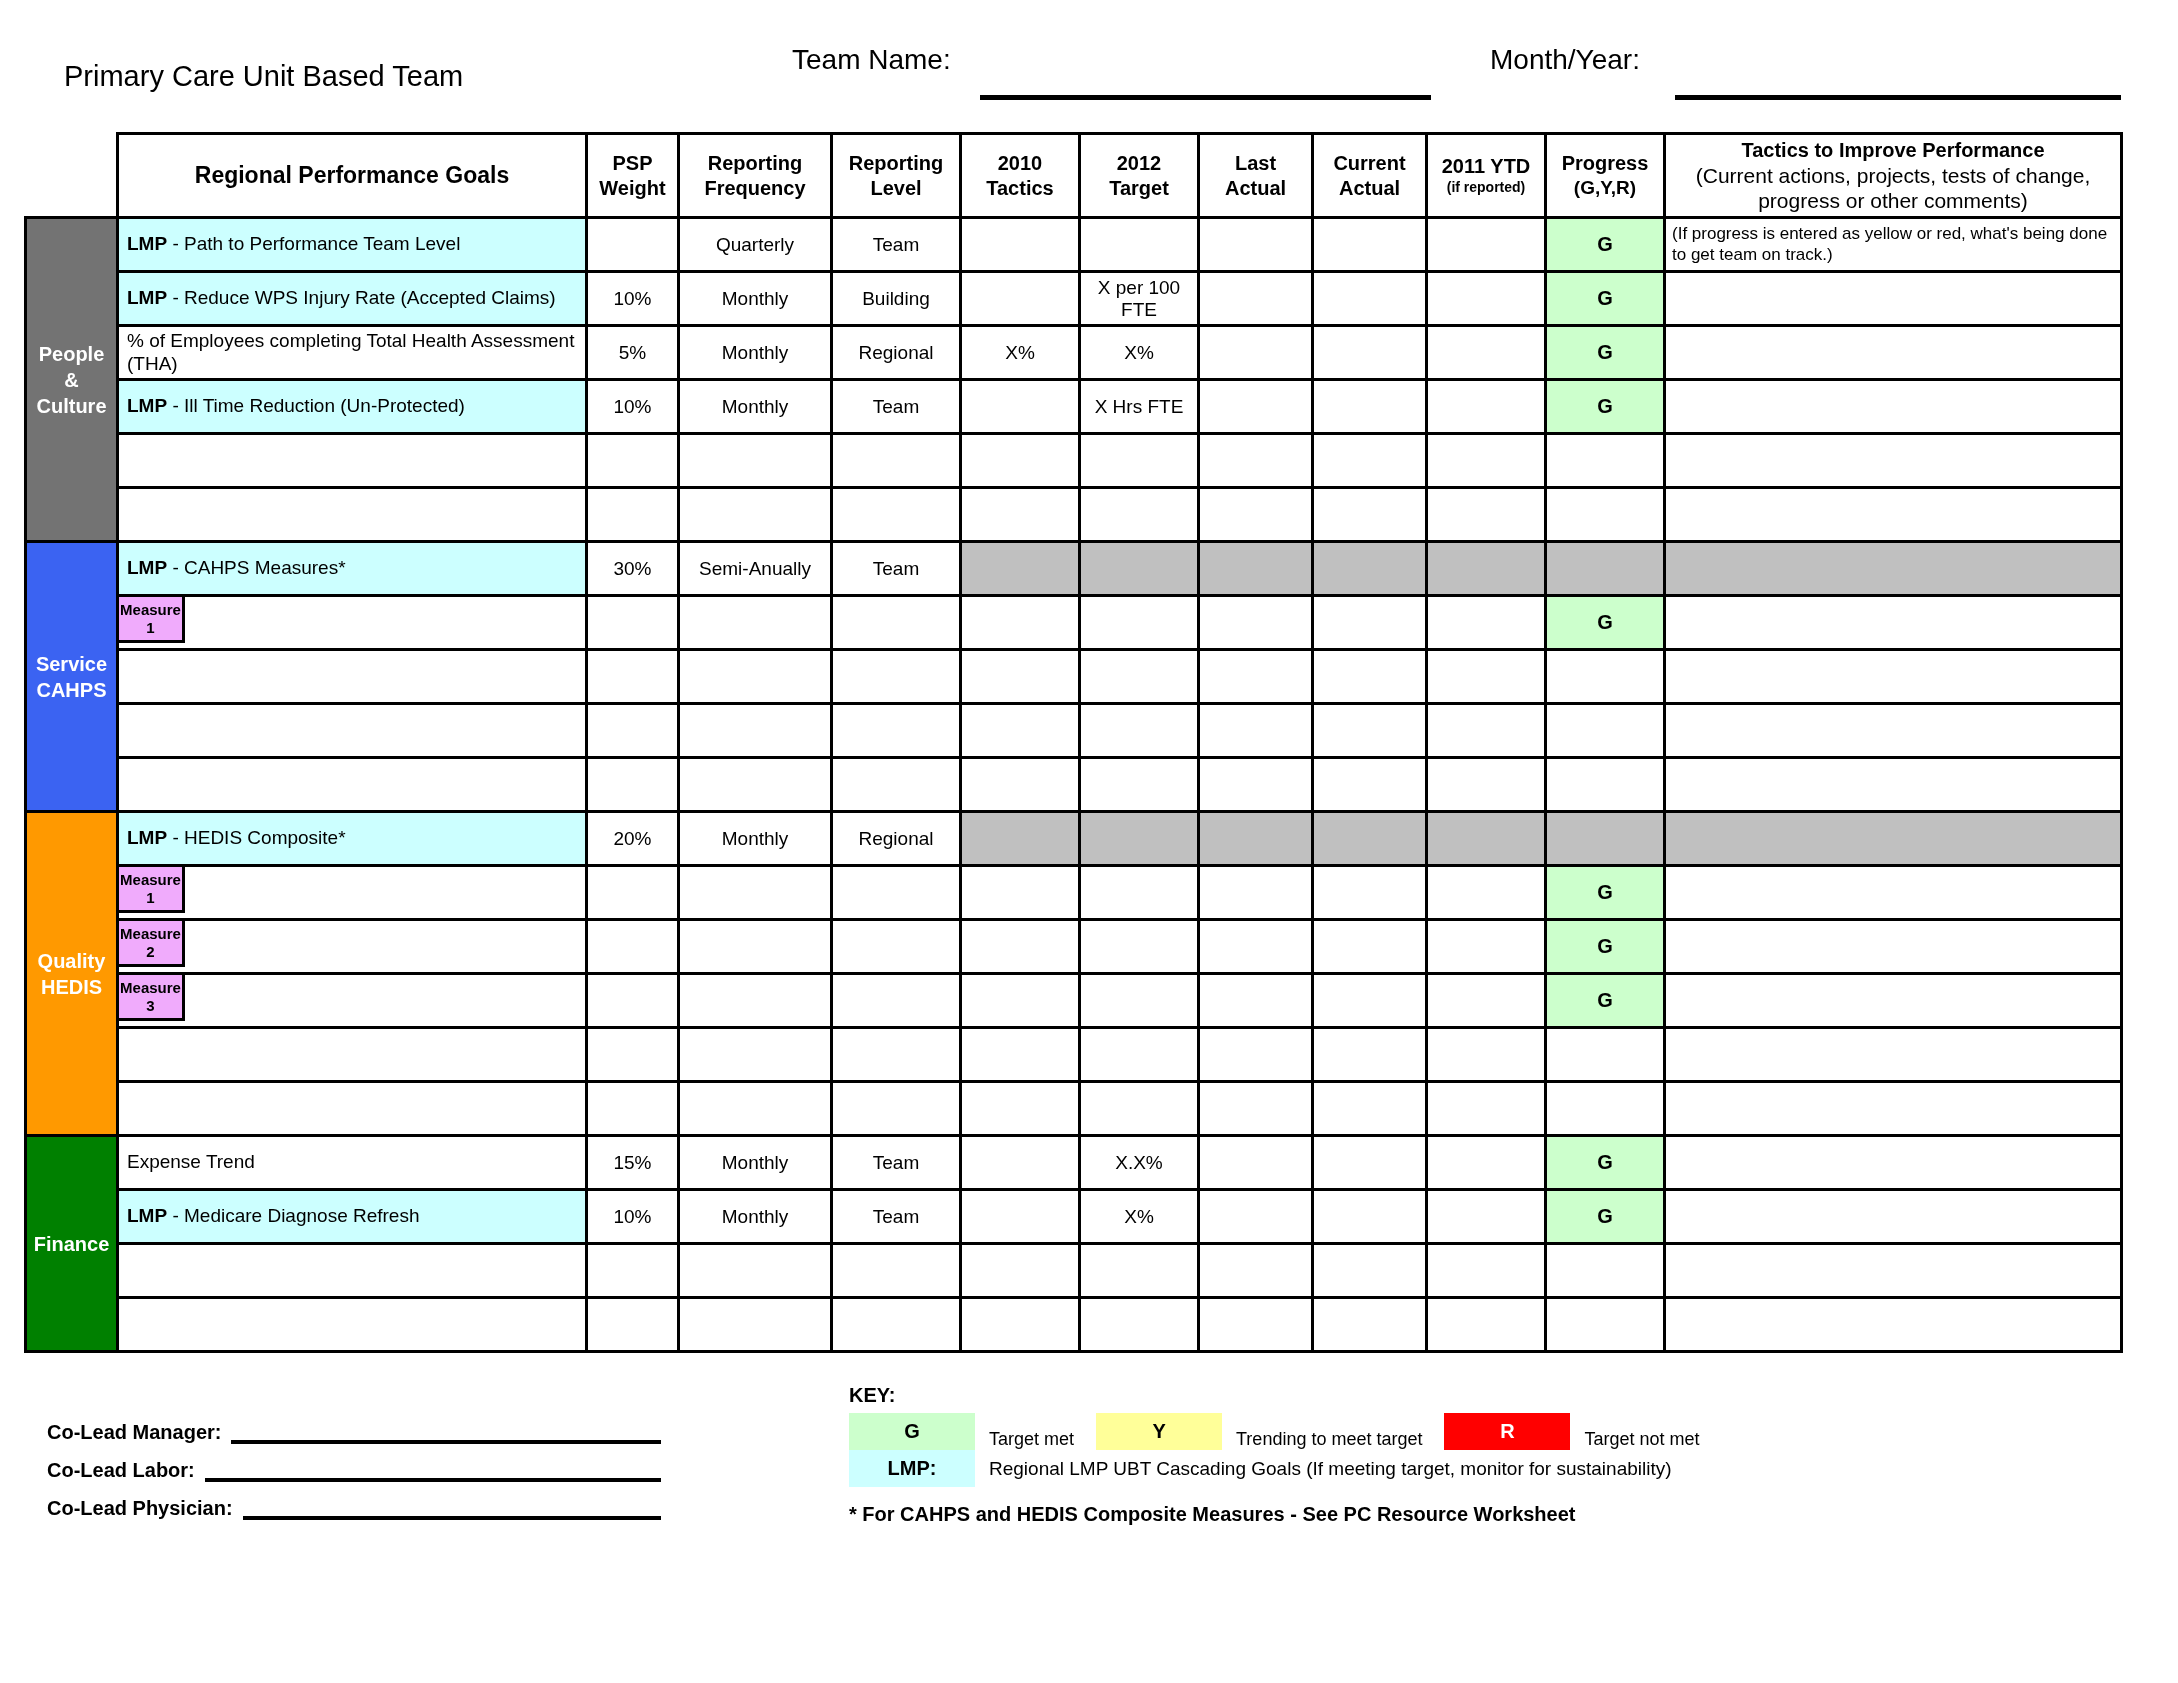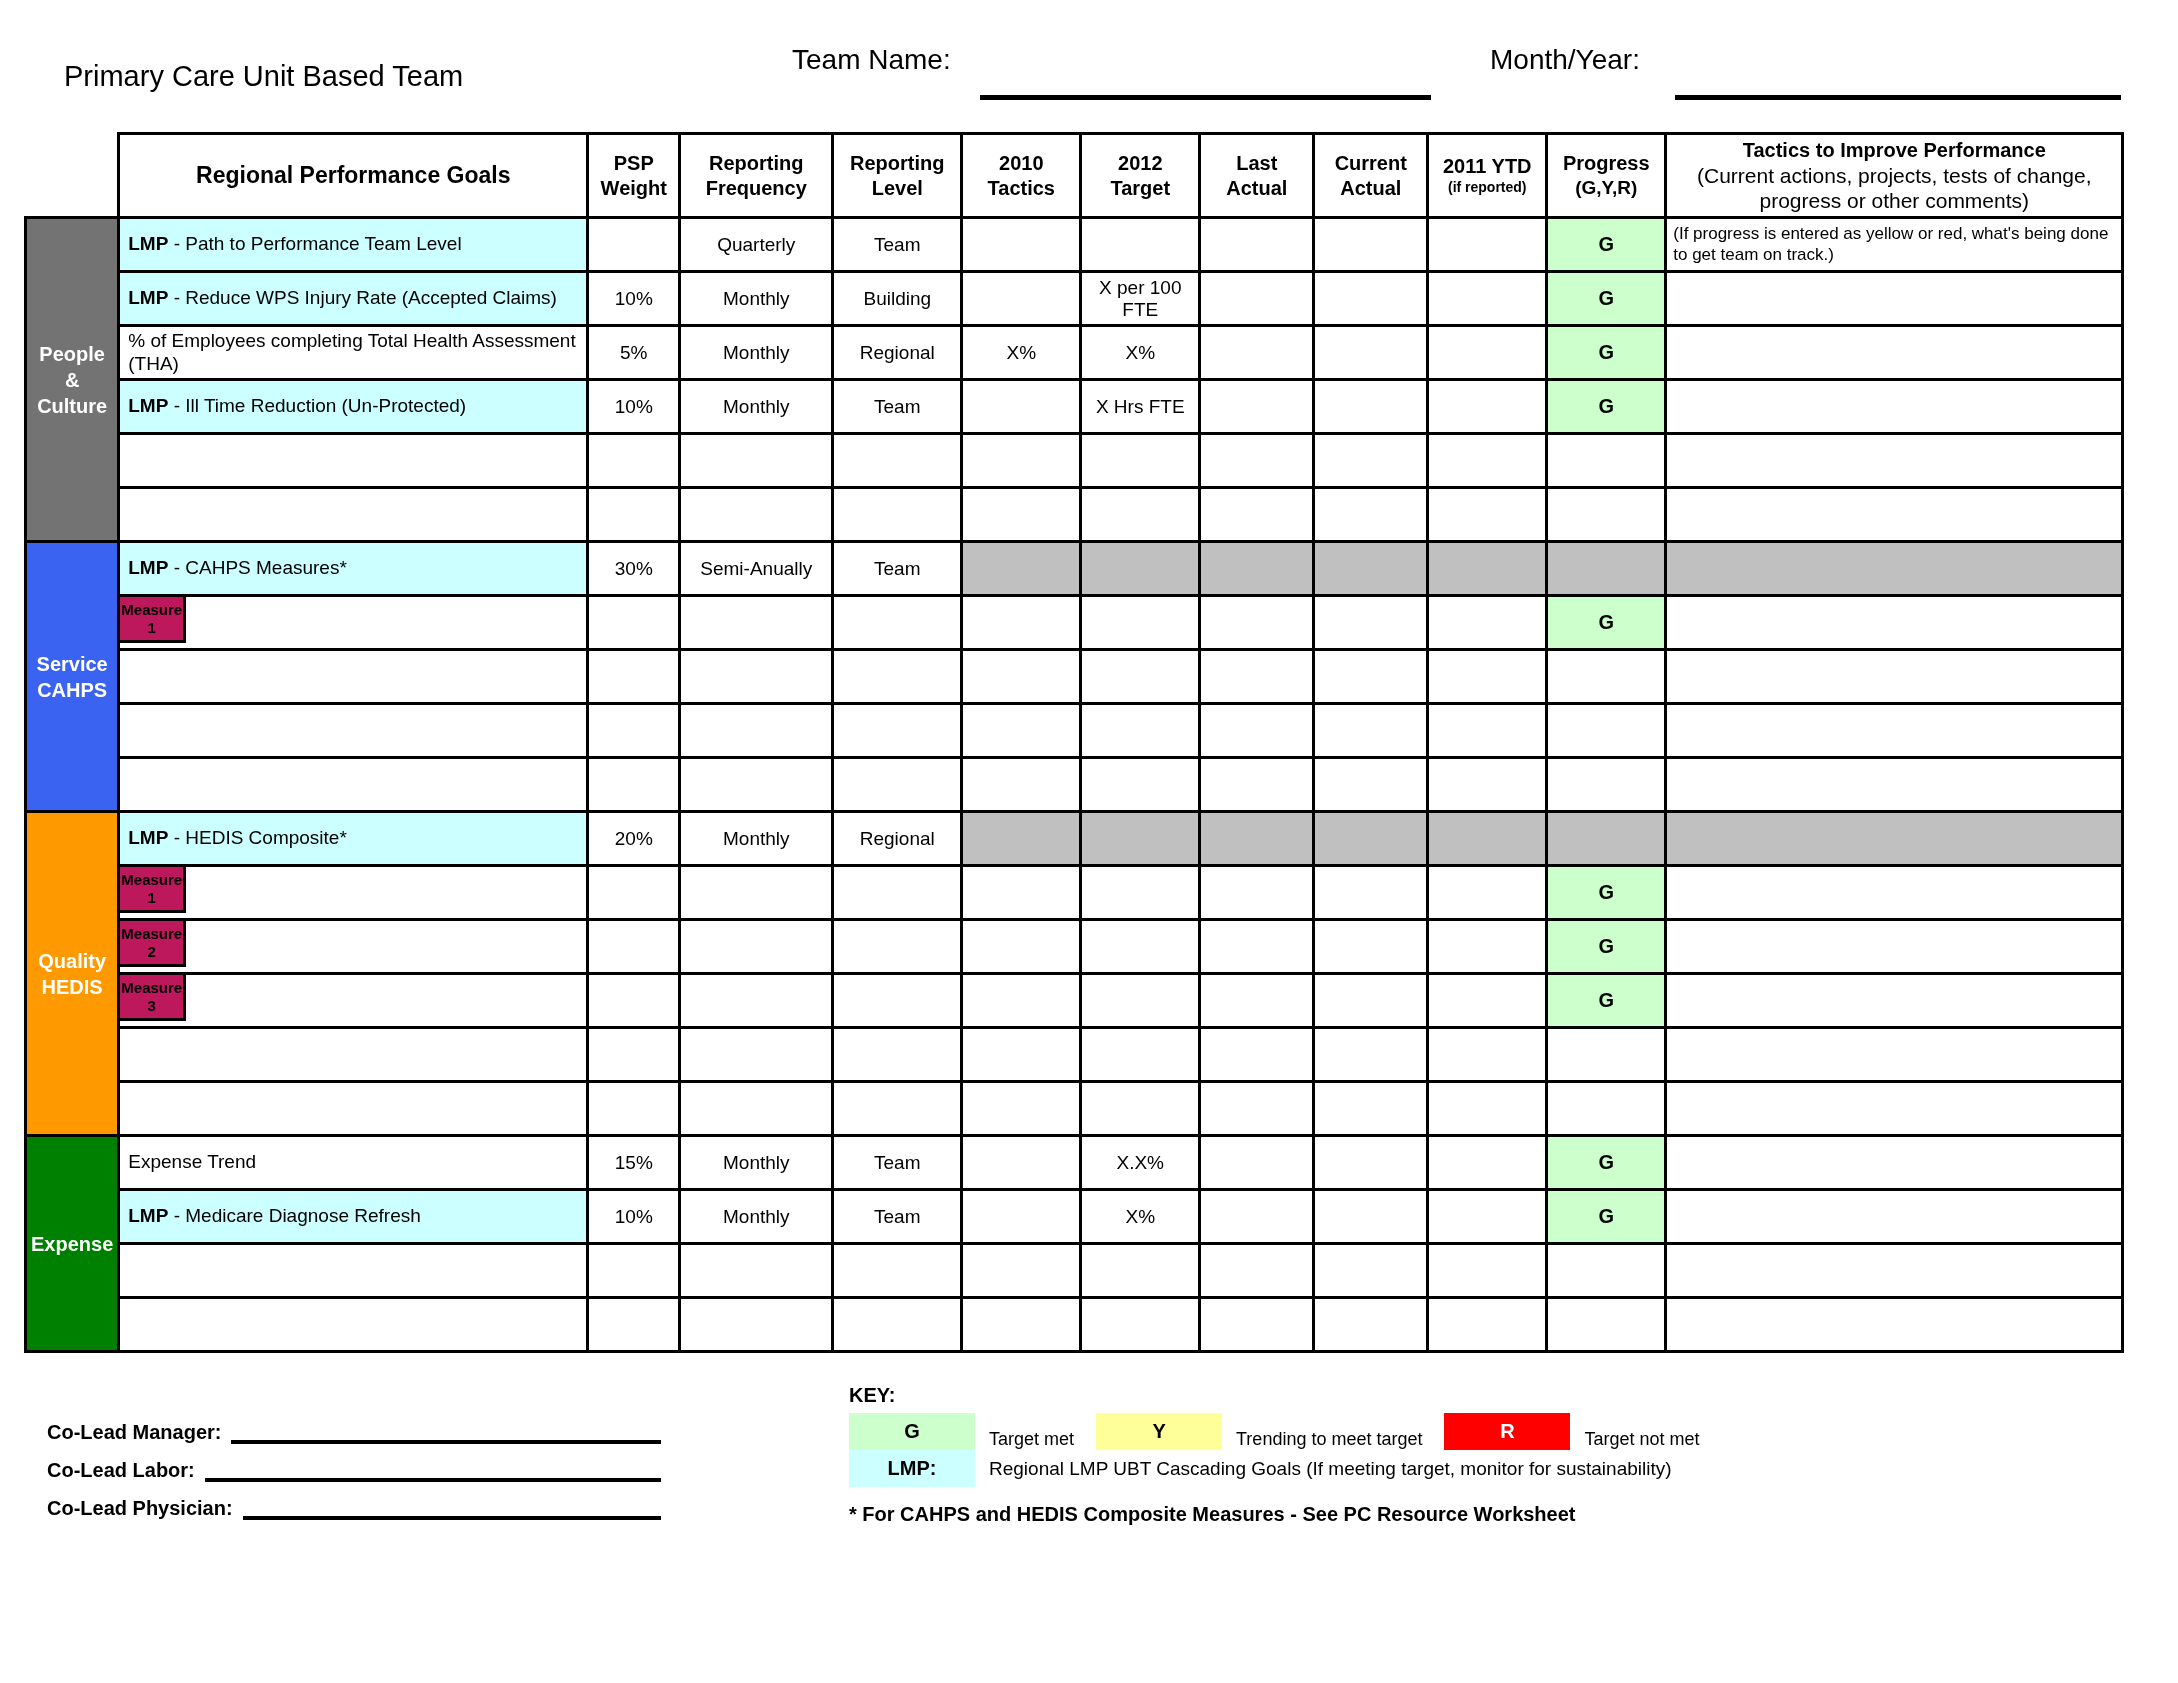--- a/index.html
+++ b/index.html
@@ -28,21 +28,21 @@
   th .tac-sub{display:block;font-size:21px;font-weight:normal;line-height:1.2;}
   .corner{border:none !important;background:#fff;}
   td{font-size:19px;text-align:center;padding:2px 4px;background:#fff;}
   td.band{color:#fff;font-weight:bold;font-size:20px;text-align:center;line-height:1.3;}
   td.goal{text-align:left;padding:2px 8px;line-height:1.18;position:relative;}
   td.cyan{background:#CCFFFF;}
   td.gray{background:#C0C0C0;}
   td.pg{background:#CCFFCC;font-weight:bold;font-size:20px;}
   td.tactics{text-align:left;}
   td.note{font-size:17px;line-height:1.2;padding:2px 6px;}
-  .measure-box{position:absolute;top:0;left:0;bottom:5px;width:63px;background:#be185d;
+  .measure-box{position:absolute;top:0;left:0;bottom:5px;width:63px;background:#f0abfc;
                border:3px solid #000;border-top:none;border-left:none;
                display:flex;flex-direction:column;align-items:center;justify-content:center;
                font-size:15px;font-weight:bold;line-height:1.15;}
 
   
   .coleads{position:absolute;left:47px;top:1418px;width:614px;font-size:20px;font-weight:bold;}
   .colead-row{display:flex;align-items:flex-end;margin-bottom:12px;}
   .colead-row .lbl{margin-right:10px;white-space:nowrap;}
   .colead-row .line{flex:1;border-bottom:4px solid #000;height:22px;}
 
@@ -346,21 +346,21 @@
           <td></td>
           <td></td>
           <td></td>
           <td></td>
           <td></td>
           <td></td>
           <td class="tactics"></td>
         </tr>
         <tr>
           <td rowspan="4" class="band" style="background: rgb(0, 128, 0);">
-            <div>Expense</div>
+            <div>Finance</div>
           </td>
           <td class="goal">Expense Trend</td>
           <td>15%</td>
           <td>Monthly</td>
           <td>Team</td>
           <td></td>
           <td>X.X%</td>
           <td></td>
           <td></td>
           <td></td>

